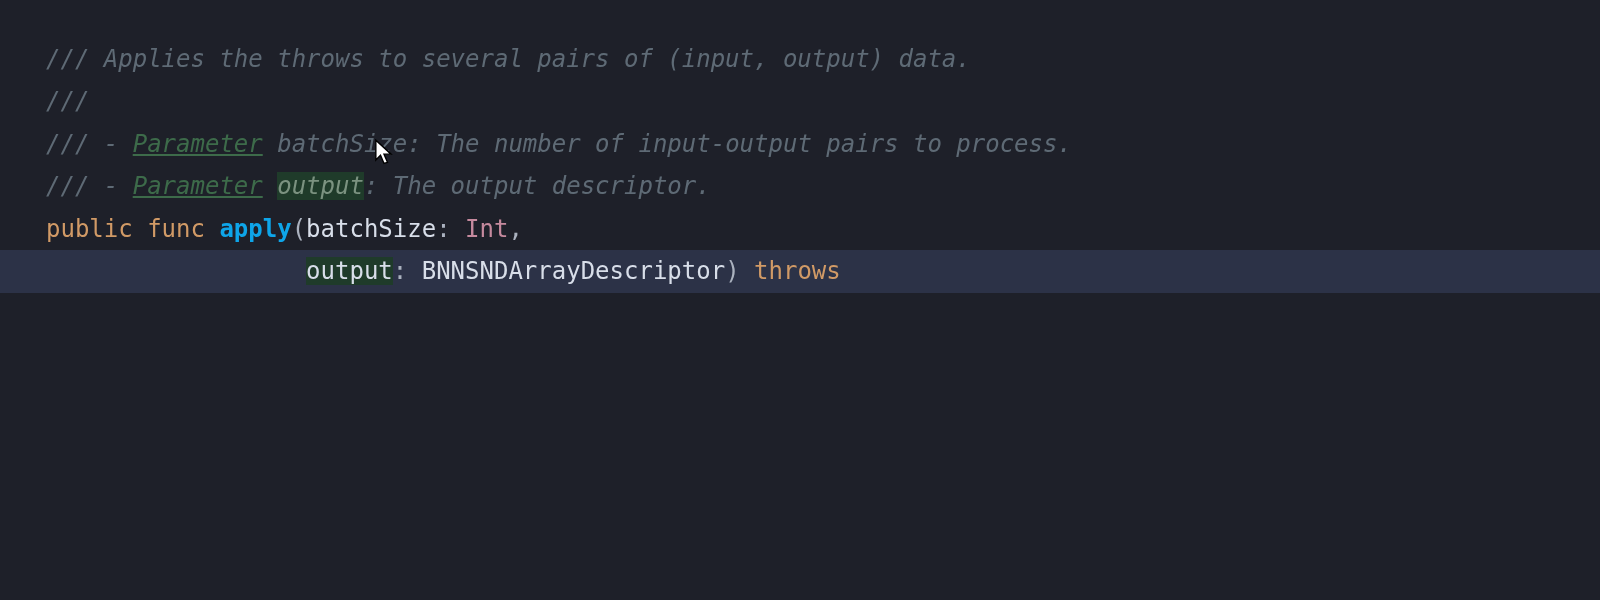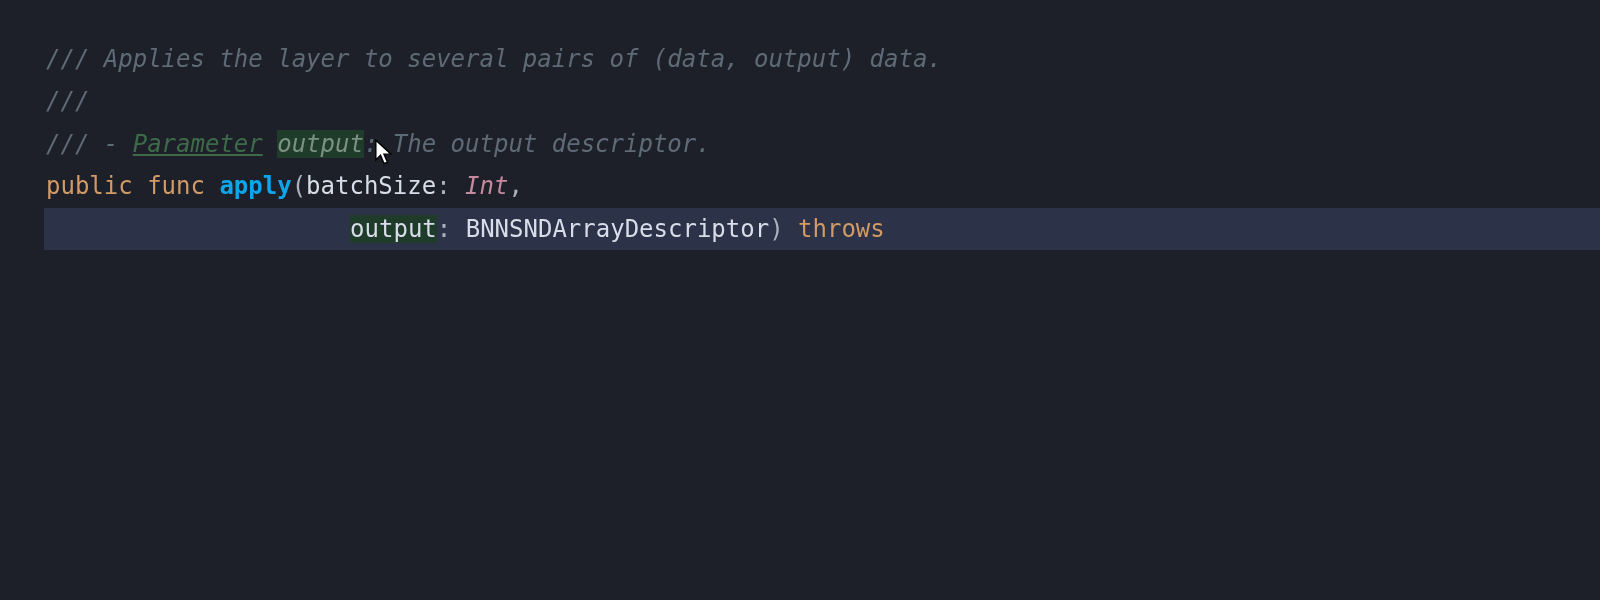--- a/index.html
+++ b/index.html
@@ -18,21 +18,20 @@
       overflow: hidden;
       padding-top: 38px;
       position: relative;
     }
     .code-line {
       white-space: pre;
       padding-left: 46px;
     }
     .highlighted-line {
       background: #2c3247;
-      margin-left: 44px;
     }
     .comment-slash {
       color: #5e6a75;
       font-style: italic;
     }
     .comment-text {
       color: #5e6a75;
       font-style: italic;
     }
     .param-keyword {
@@ -57,21 +56,20 @@
     }
     .func-name {
       color: #0ea5e9;
       font-weight: bold;
     }
     .type {
       color: #d8dee9;
     }
     .type-int {
       color: #c68a9e;
-      font-style: italic;
     }
     .param-label {
       color: #d8dee9;
     }
     .param-label-hl {
       color: #d8dee9;
       background: #1f3b2a;
     }
     .punct {
       color: #abb2bf;
@@ -86,24 +84,25 @@
     .cursor svg {
       width: 20px;
       height: 28px;
     }
   </style>
 </head>
 <body>
 
 <div>
 
-  <div class="code-line"><span class="comment-slash">/// </span><span class="comment-text">Applies the layer to several pairs of (data, output) data.</span></div>
+  <div class="code-line"><span class="comment-slash">/// </span><span class="comment-text">Applies the throws to several pairs of (input, output) data.</span></div>
 
   <div class="code-line"><span class="comment-slash">///</span><span class="comment-text"></span></div>
 
+  <div class="code-line"><span class="comment-slash">/// - </span><span class="param-keyword">Parameter</span><span class="comment-text"> </span><span class="param-name">batchSize</span><span class="comment-text">: The number of input-output pairs to process.</span></div>
 
 
   <div class="code-line"><span class="comment-slash">/// - </span><span class="param-keyword">Parameter</span><span class="comment-text"> </span><span class="param-name-hl">output</span><span class="comment-text">: The output descriptor.</span></div>
 
   <div class="code-line"><span class="keyword">public</span><span class="punct"> </span><span class="keyword">func</span><span class="punct"> </span><span class="func-name">apply</span><span class="punct">(</span><span class="param-label">batchSize</span><span class="punct">: </span><span class="type-int">Int</span><span class="punct">,</span></div>
 
 
   <div class="code-line highlighted-line"><span>                  </span><span class="param-label-hl">output</span><span class="punct">: </span><span class="type">BNNSNDArrayDescriptor</span><span class="punct">) </span><span class="keyword-throws">throws</span></div>
 
 </div>

